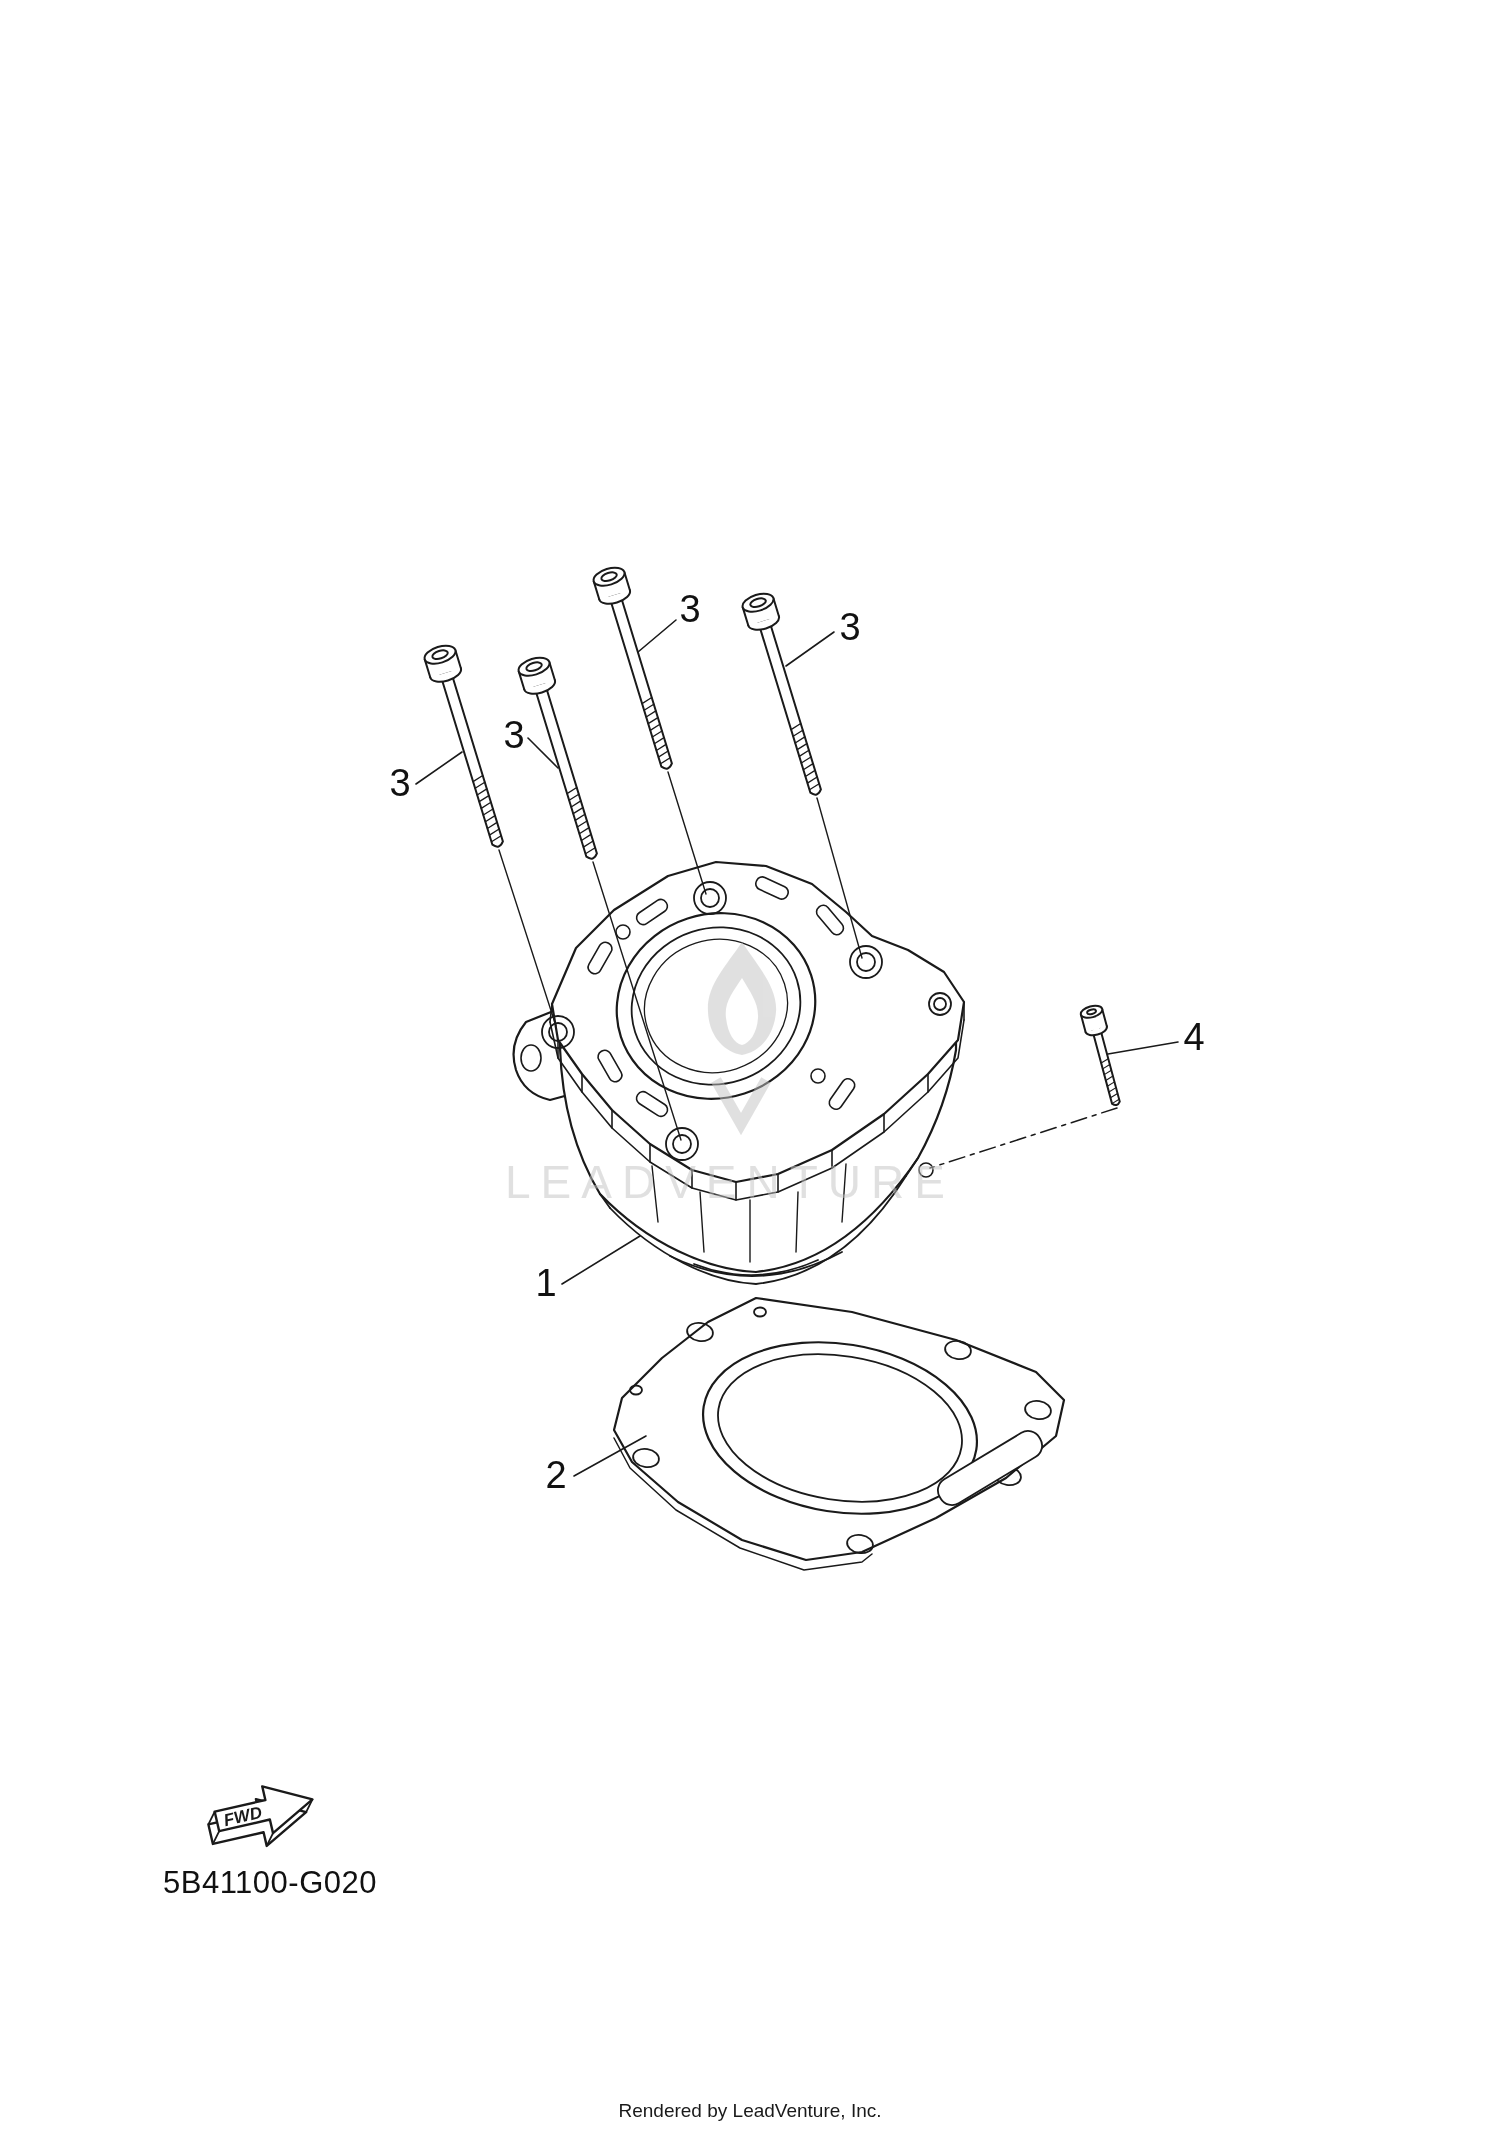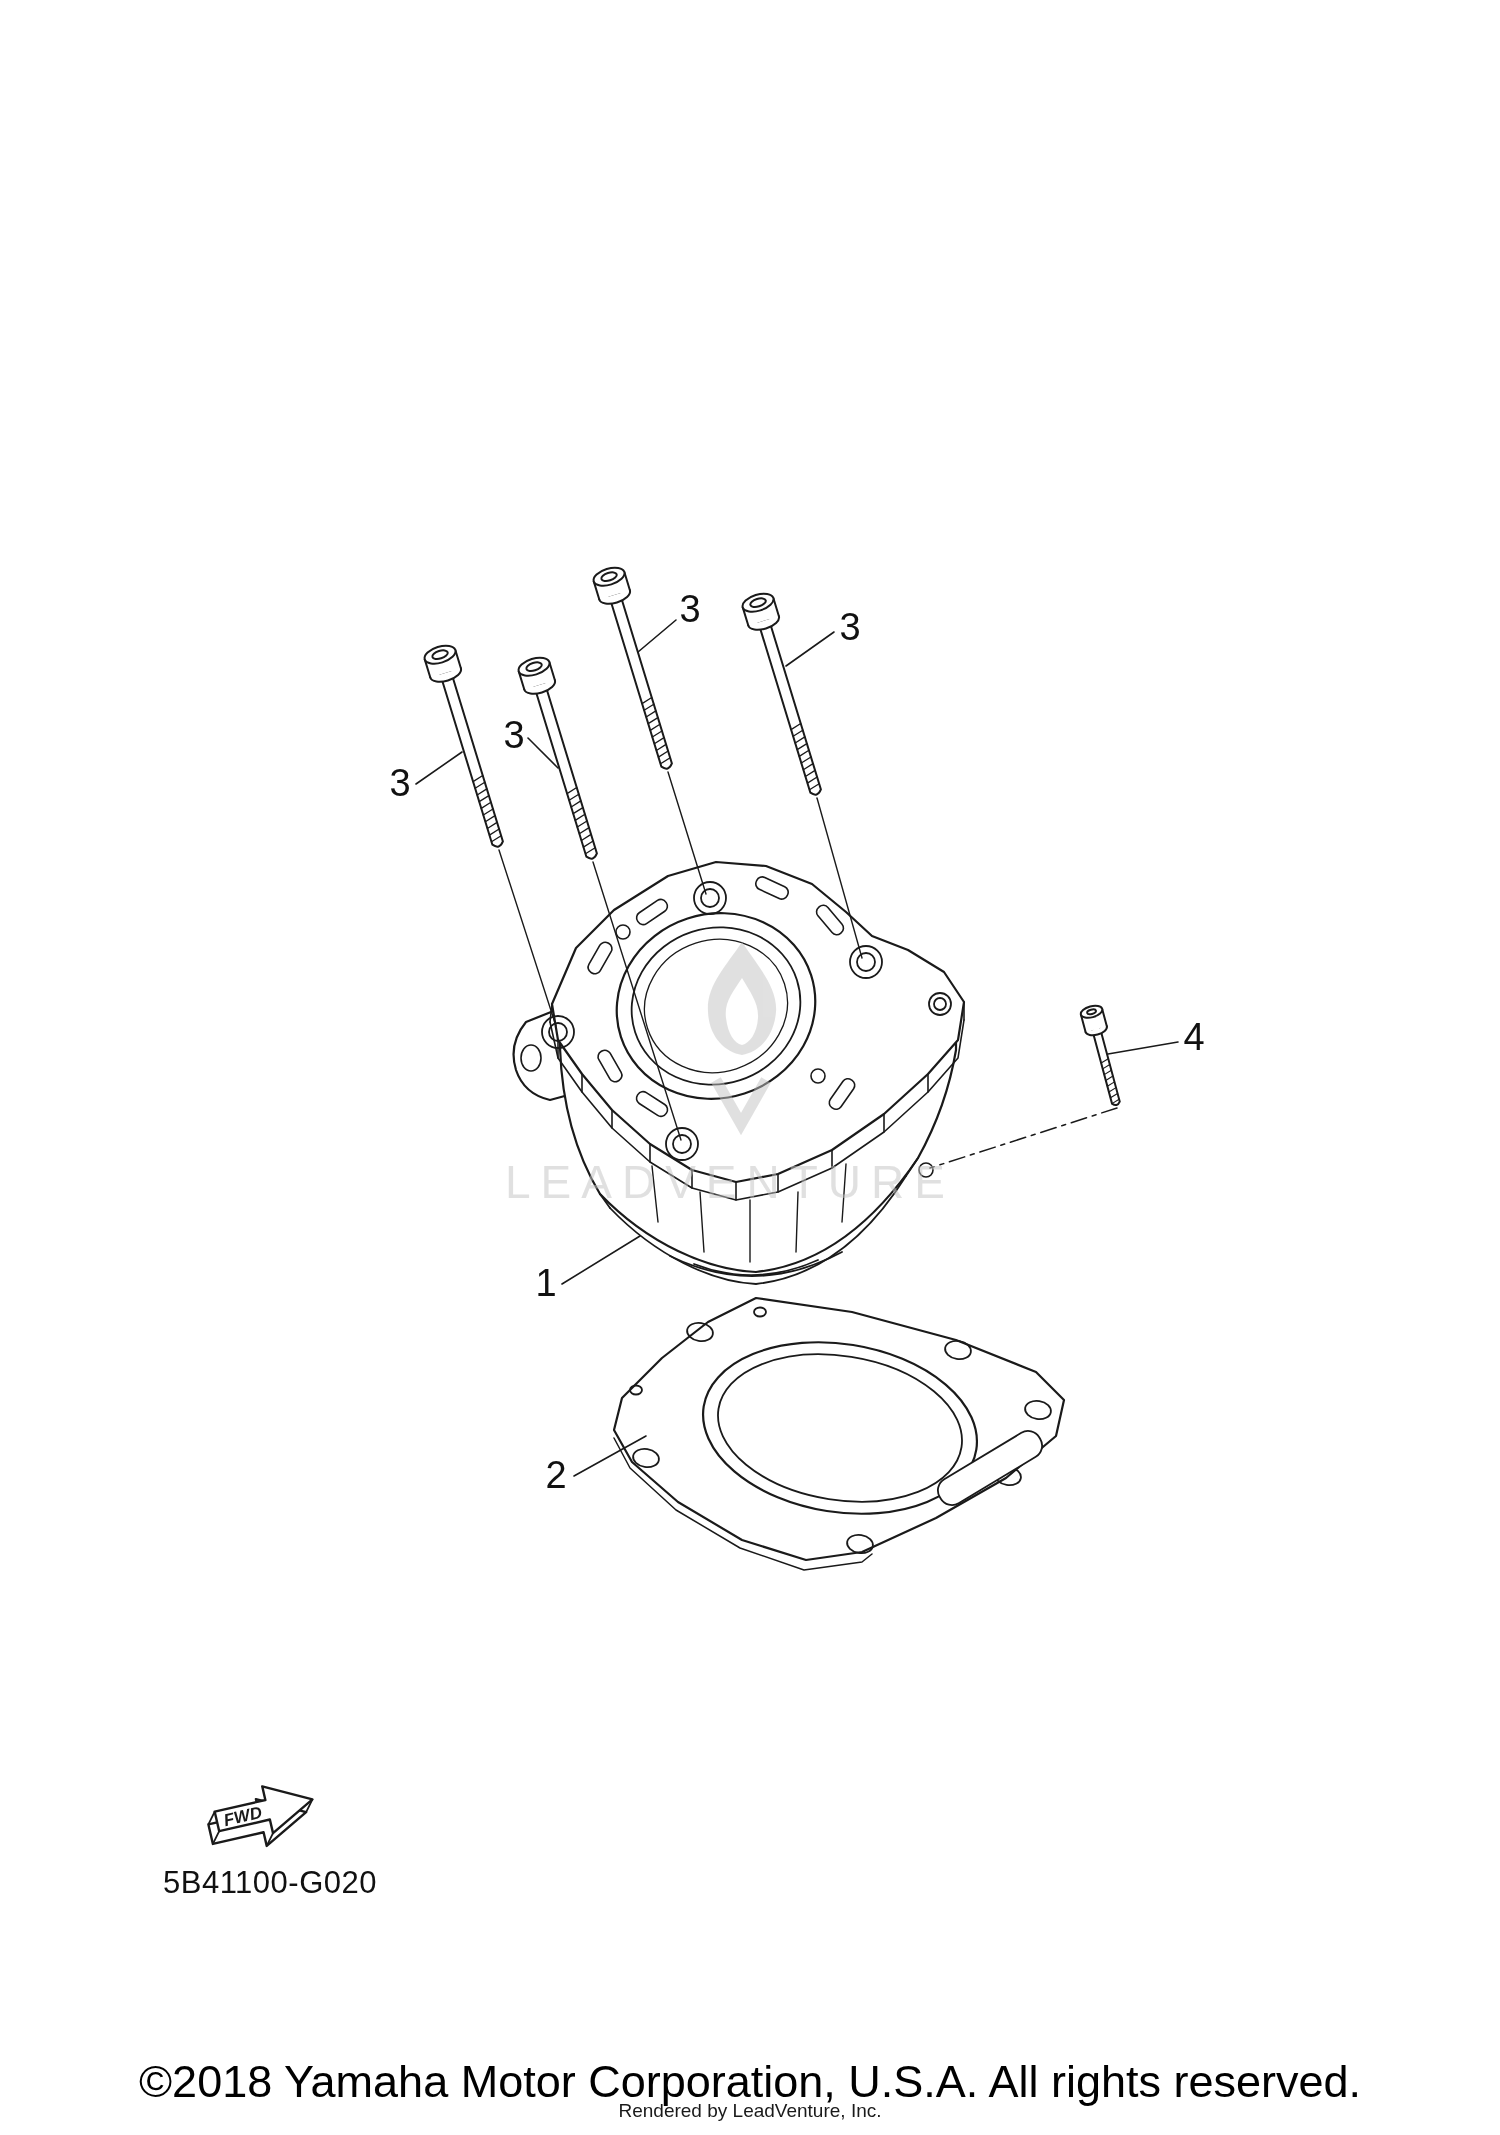--- a/index.html
+++ b/index.html
@@ -234,15 +234,14 @@
     <g opacity="0.5">
       <path d="M 742,942 C 726,966 706,986 708,1012 C 709,1036 724,1052 742,1055
                C 760,1052 774,1036 776,1012 C 778,988 758,966 742,942 Z" fill="#c3c3c3"></path>
       <path fill="#ffffff" d="M 742,978 C 733,992 724,1002 726,1018 C 728,1034 734,1043 742,1045
                C 750,1043 757,1033 758,1018 C 759,1003 750,992 742,978 Z"></path>
       <path d="M 716,1080 L 741,1124 L 766,1080" fill="none" stroke="#c3c3c3" stroke-width="11" stroke-linejoin="miter"></path>
       <text x="505" y="1198" font-size="46" letter-spacing="10" font-family="Liberation Sans, sans-serif" fill="#c3c3c3">LEADVENTURE</text>
     </g>
   </svg>
 
-  <div class="copyright">©2018 Yamaha Motor Corporation, U.S.A. All rights reserved.</div>
   <div class="render-credit">Rendered by LeadVenture, Inc.</div>
 </div>
 
 </body></html>

